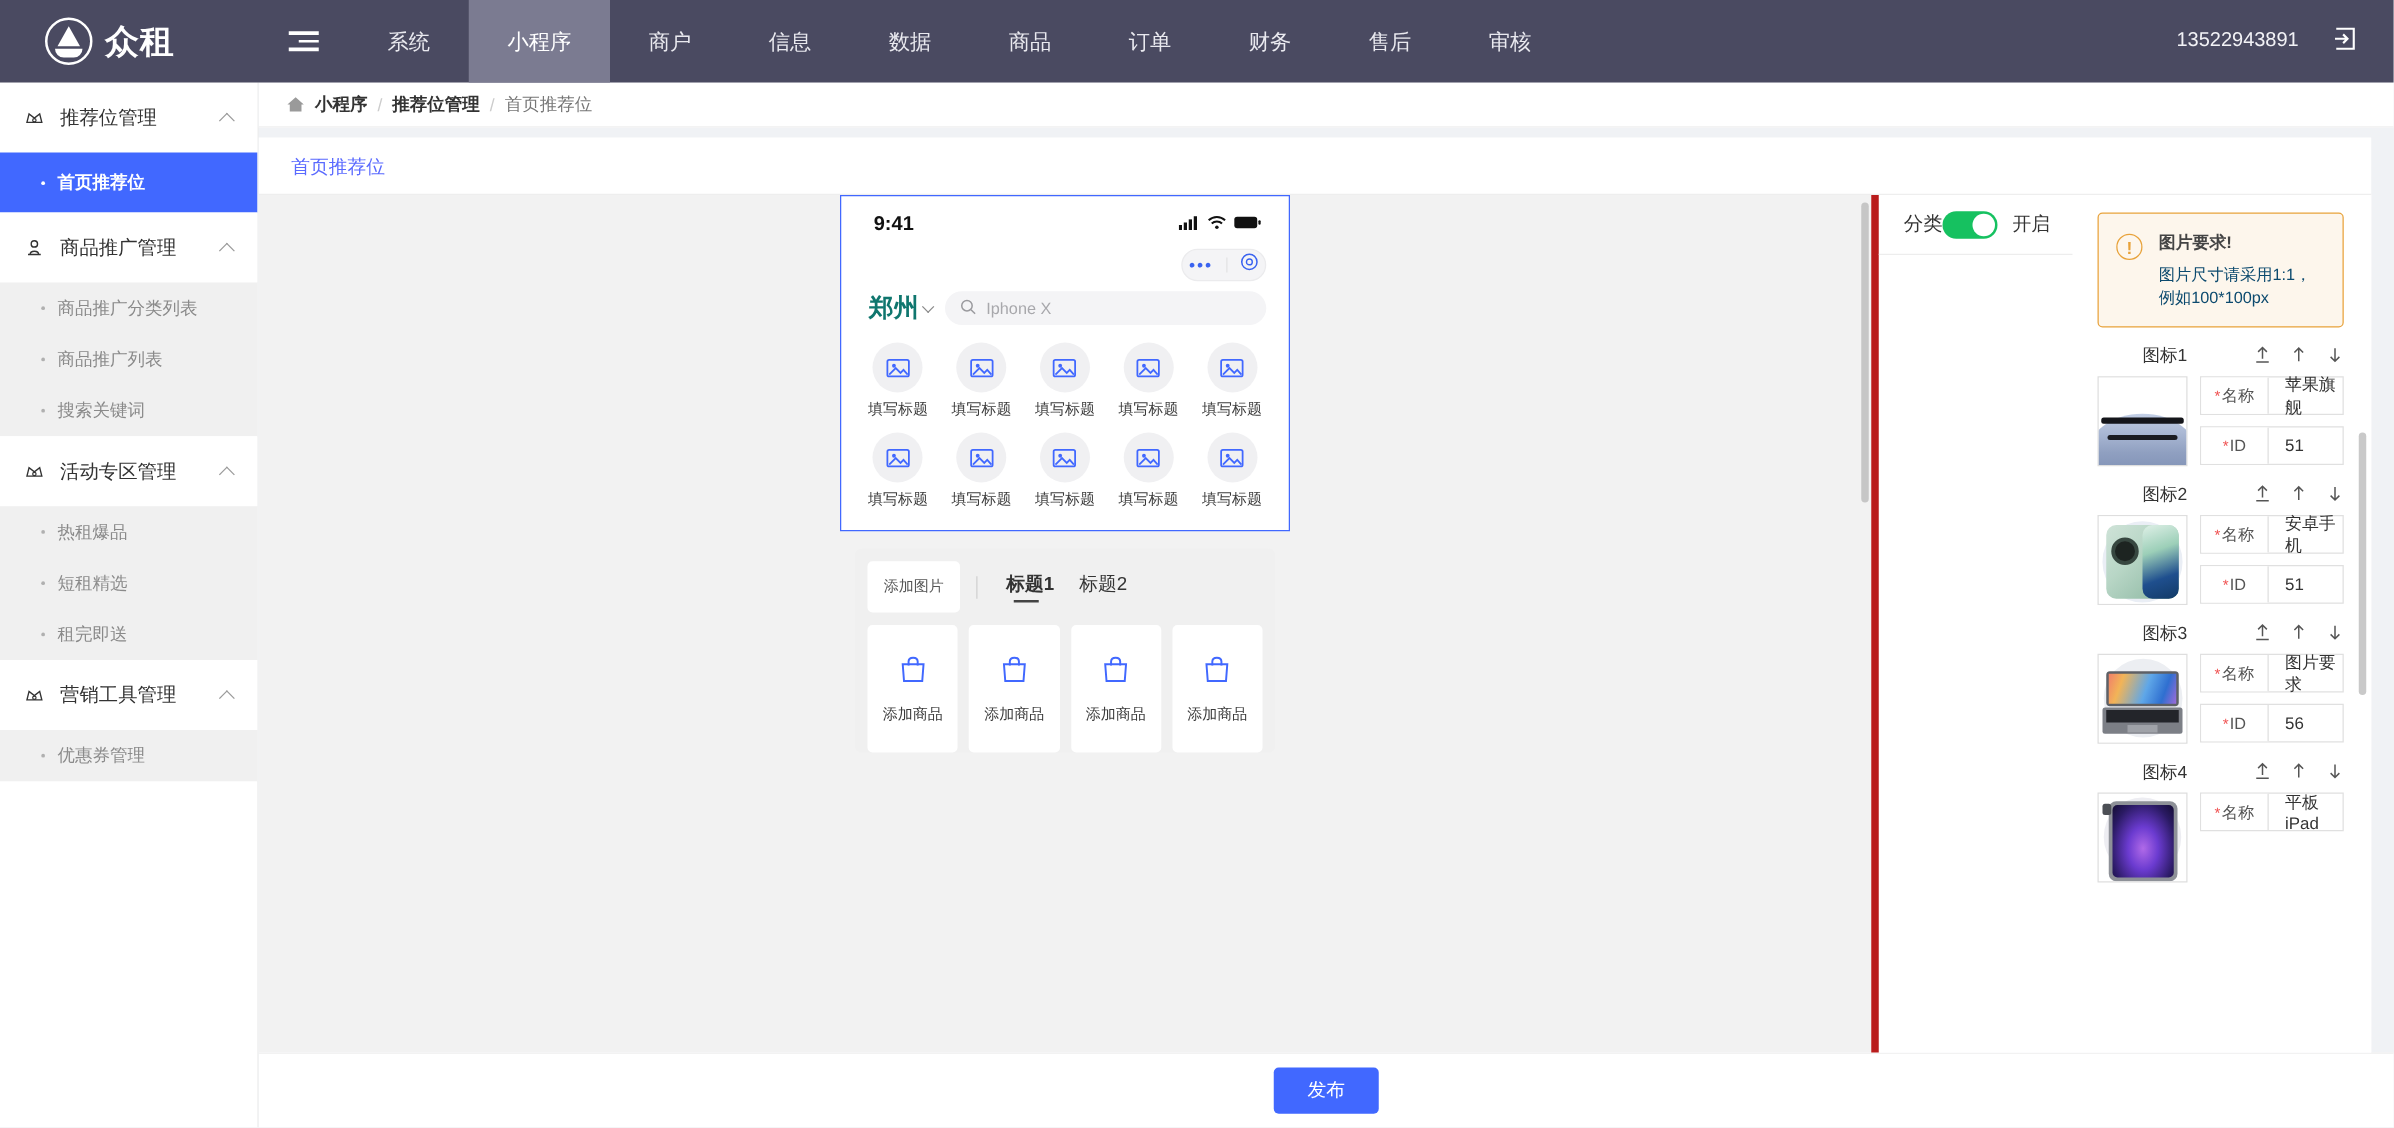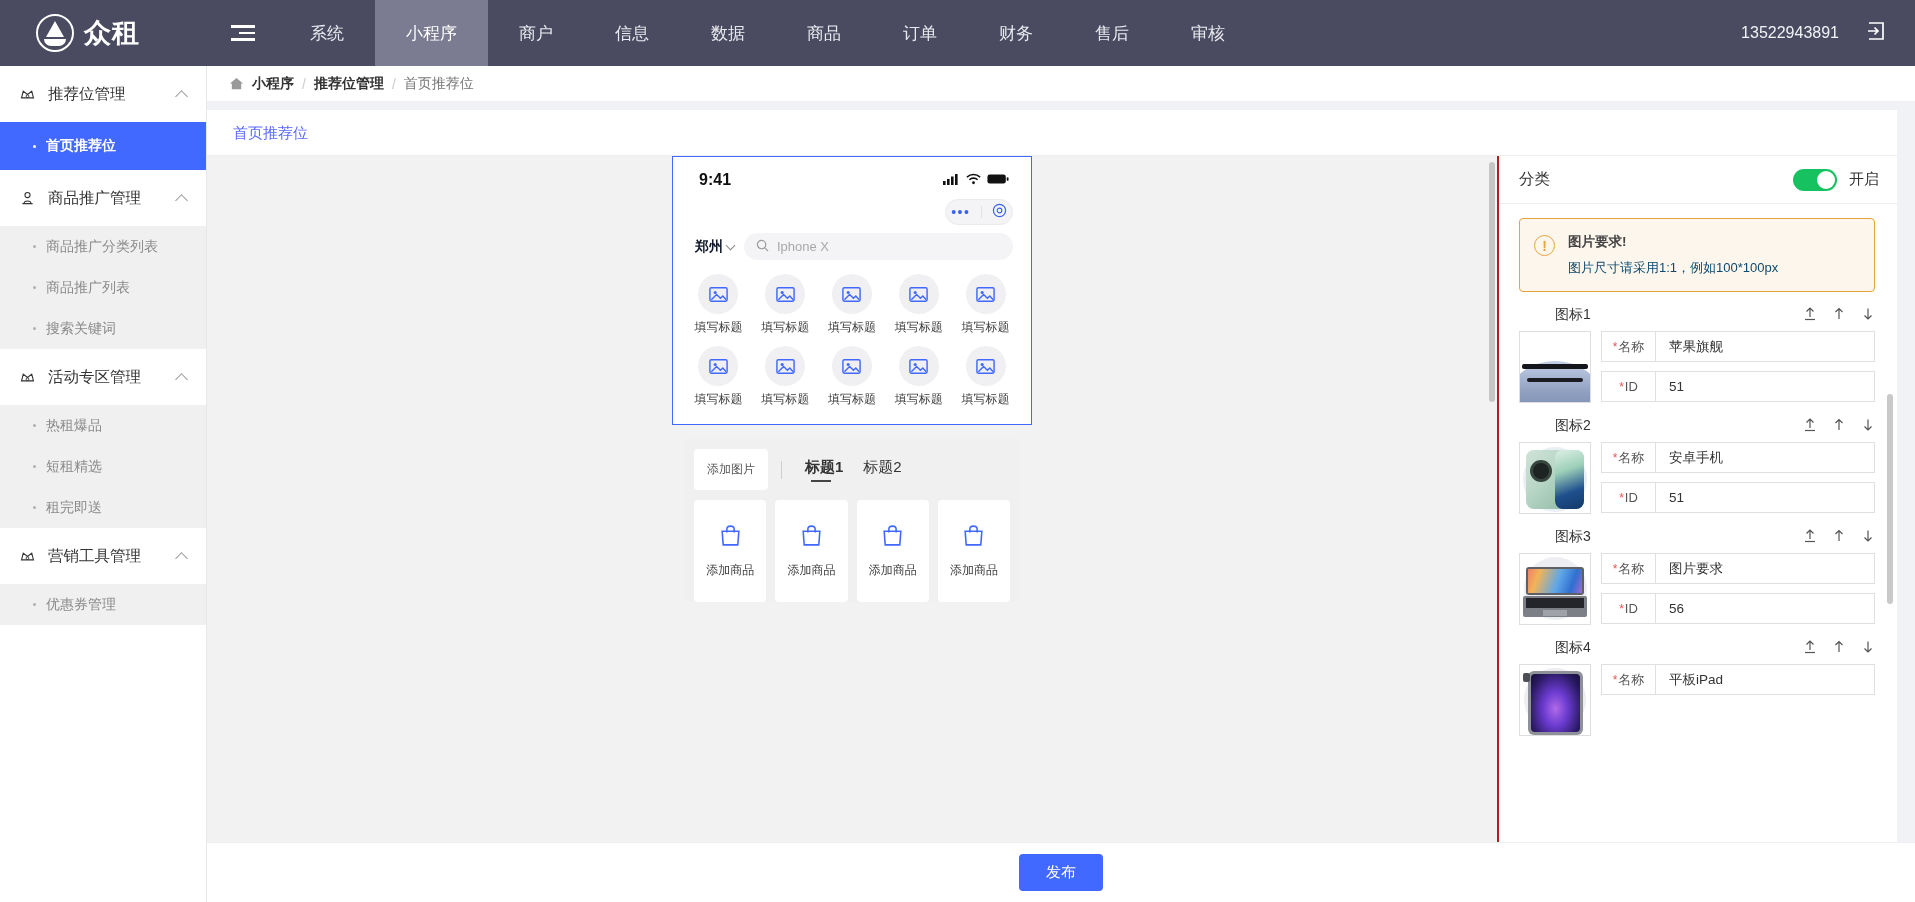--- a/index.html
+++ b/index.html
@@ -210,21 +210,21 @@
     display: flex; align-items: center; justify-content: space-around;
     border: 0.5px solid #ebebed;
   }
   .capsule .dots { letter-spacing: 1.5px; color: #3a63f0; font-size: 14px; line-height: 6px; }
   .capsule .divider { width: 1px; height: 12px; background: #e2e2e4; }
 
   .search-row {
     display: flex; align-items: center; gap: 10px;
     padding: 6px 18px 10px 22px;
   }
-  .city { font-size: 14px; font-weight: bold; color: #0f172a; display:flex; align-items:center; gap:4px;}
+  .city { font-size: 20px; font-weight: bold; color: #0f766e; display:flex; align-items:center; gap:4px;}
   .city .chev-d {
     width: 7px; height: 7px;
     border-right: 1.3px solid #888;
     border-bottom: 1.3px solid #888;
     transform: rotate(45deg);
     margin-bottom: 3px;
   }
   .searchbox {
     flex: 1;
     height: 27px;
@@ -302,22 +302,22 @@
     right: 2px; top: 6px;
     width: 6px; height: 240px;
     background: #c6c6c6;
     border-radius: 3px;
   }
 
   
   .right-panel {
     width: 400px; flex: none;
     background: #fff;
-    border-left: 2px solid #b91c1c;
-    display: flex; flex-direction: column;
+    border-left: 6px solid #b91c1c;
+    display: flex; 
     min-height: 0;
     position: relative;
   }
   .rp-head {
     height: 48px; flex: none;
     display: flex; align-items: center;
     padding: 0 18px 0 20px;
     border-bottom: 1px solid #ededed;
   }
   .rp-head-title { font-size: 15.5px; color: #333; flex: 1; }

